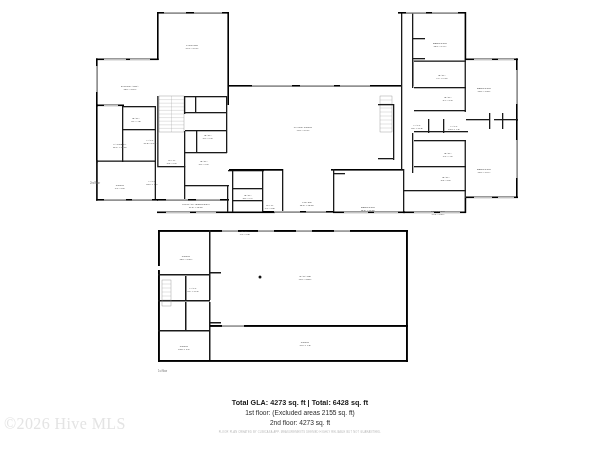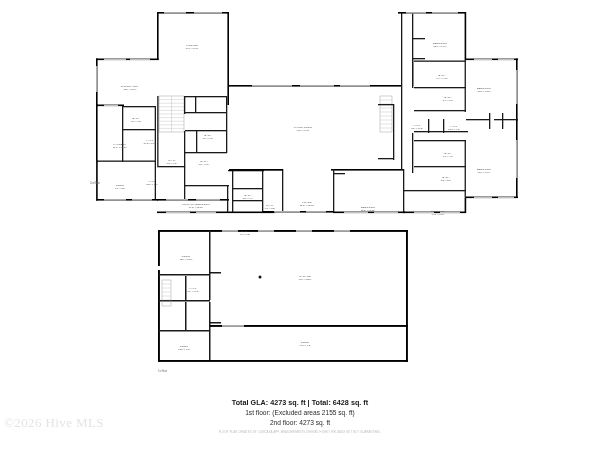--- a/index.html
+++ b/index.html
@@ -35,21 +35,21 @@
   }
   .f-line{
     font-size:6.6px;color:#2b2b2b;line-height:9.6px;white-space:nowrap;
   }
   .disclaimer{
     position:absolute;left:0;right:0;top:431px;text-align:center;
     font-size:2.6px;color:#b9b9b9;letter-spacing:.22px;white-space:nowrap;
   }
   .watermark{
     position:absolute;left:4px;top:415px;
-    font-size:13px;color:#e4e4e4;letter-spacing:.4px;
+    font-size:16px;color:#e4e4e4;letter-spacing:.4px;
     font-family:"Liberation Serif",serif;white-space:nowrap;
     user-select:none;
   }
 </style>
 </head>
 <body>
 
 <div id="stage">
 
   <svg id="plan" viewBox="0 0 600 450">

